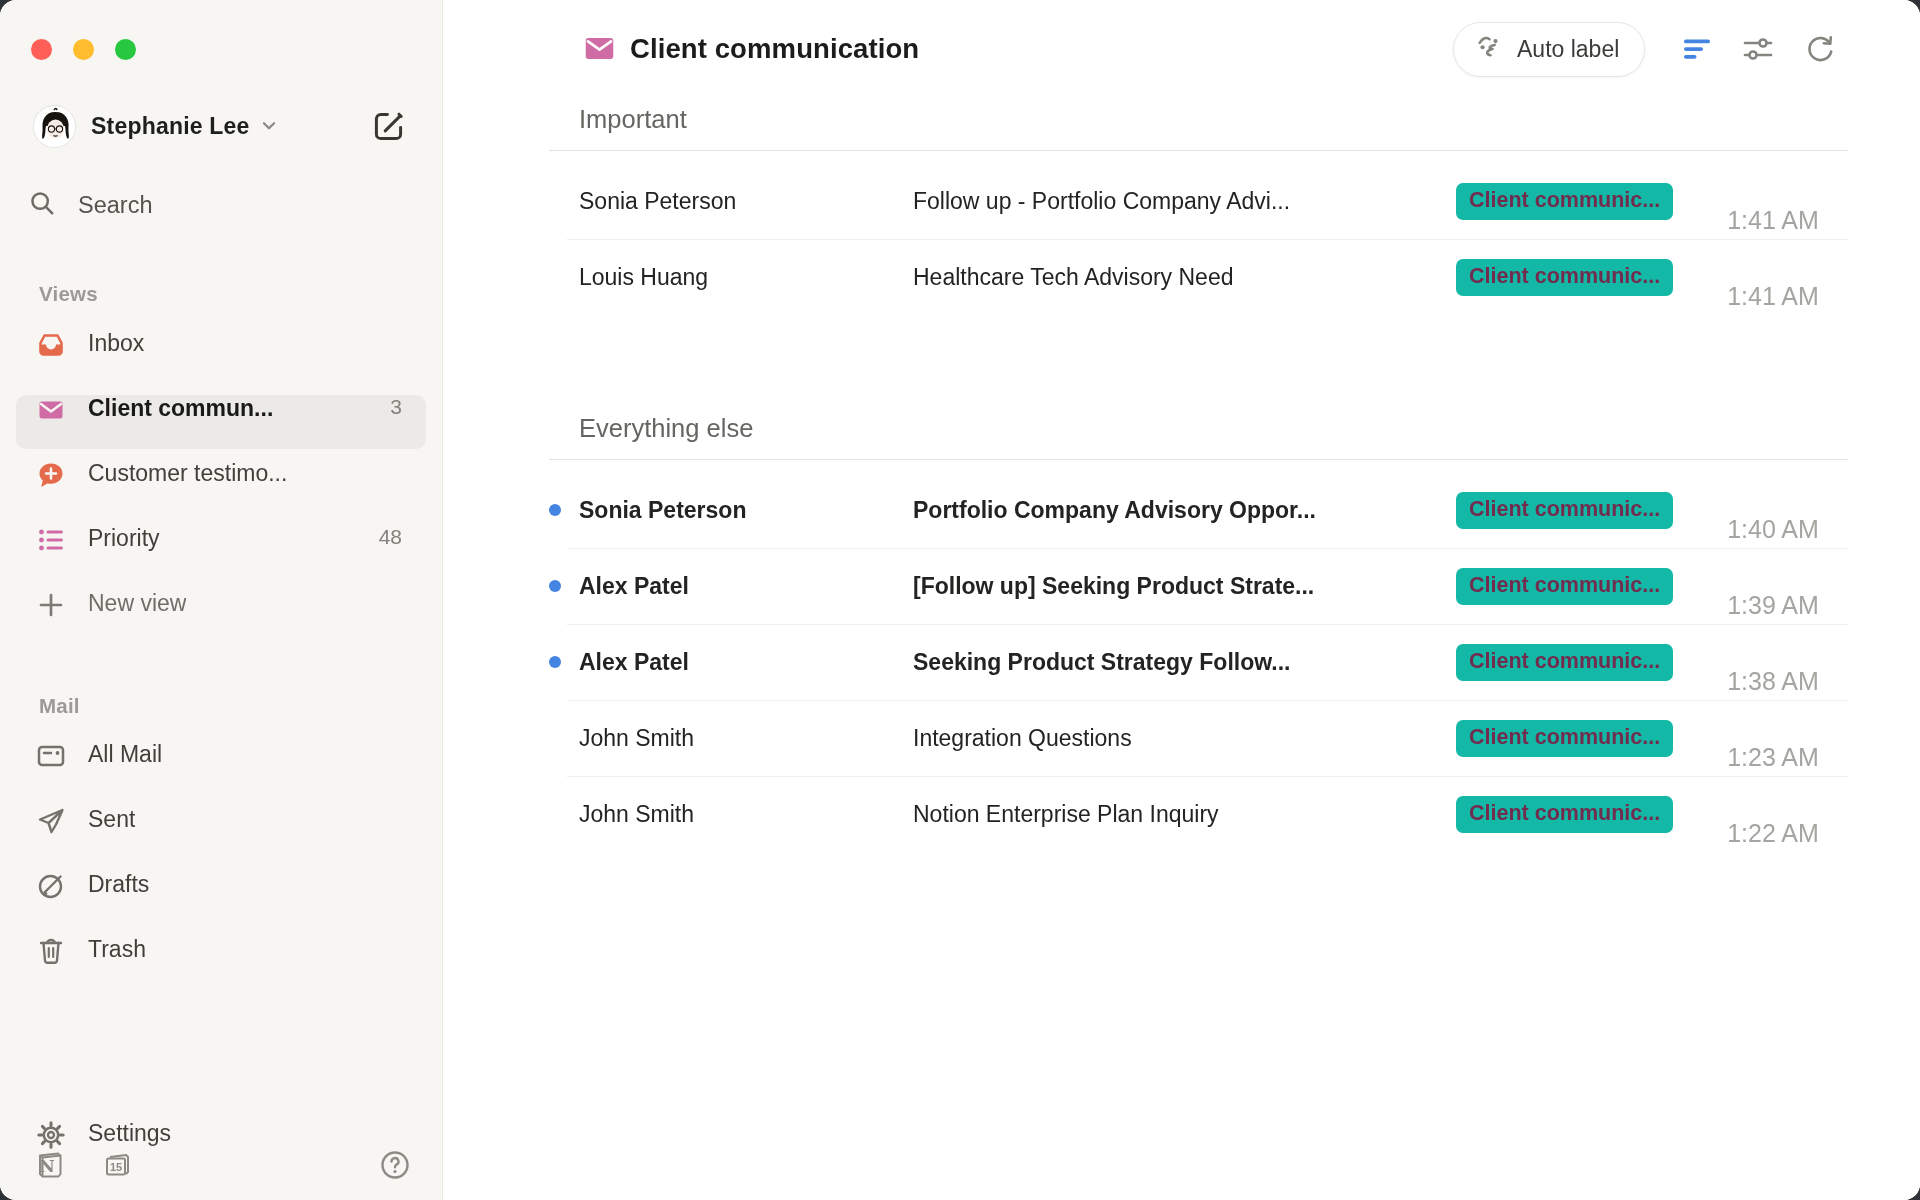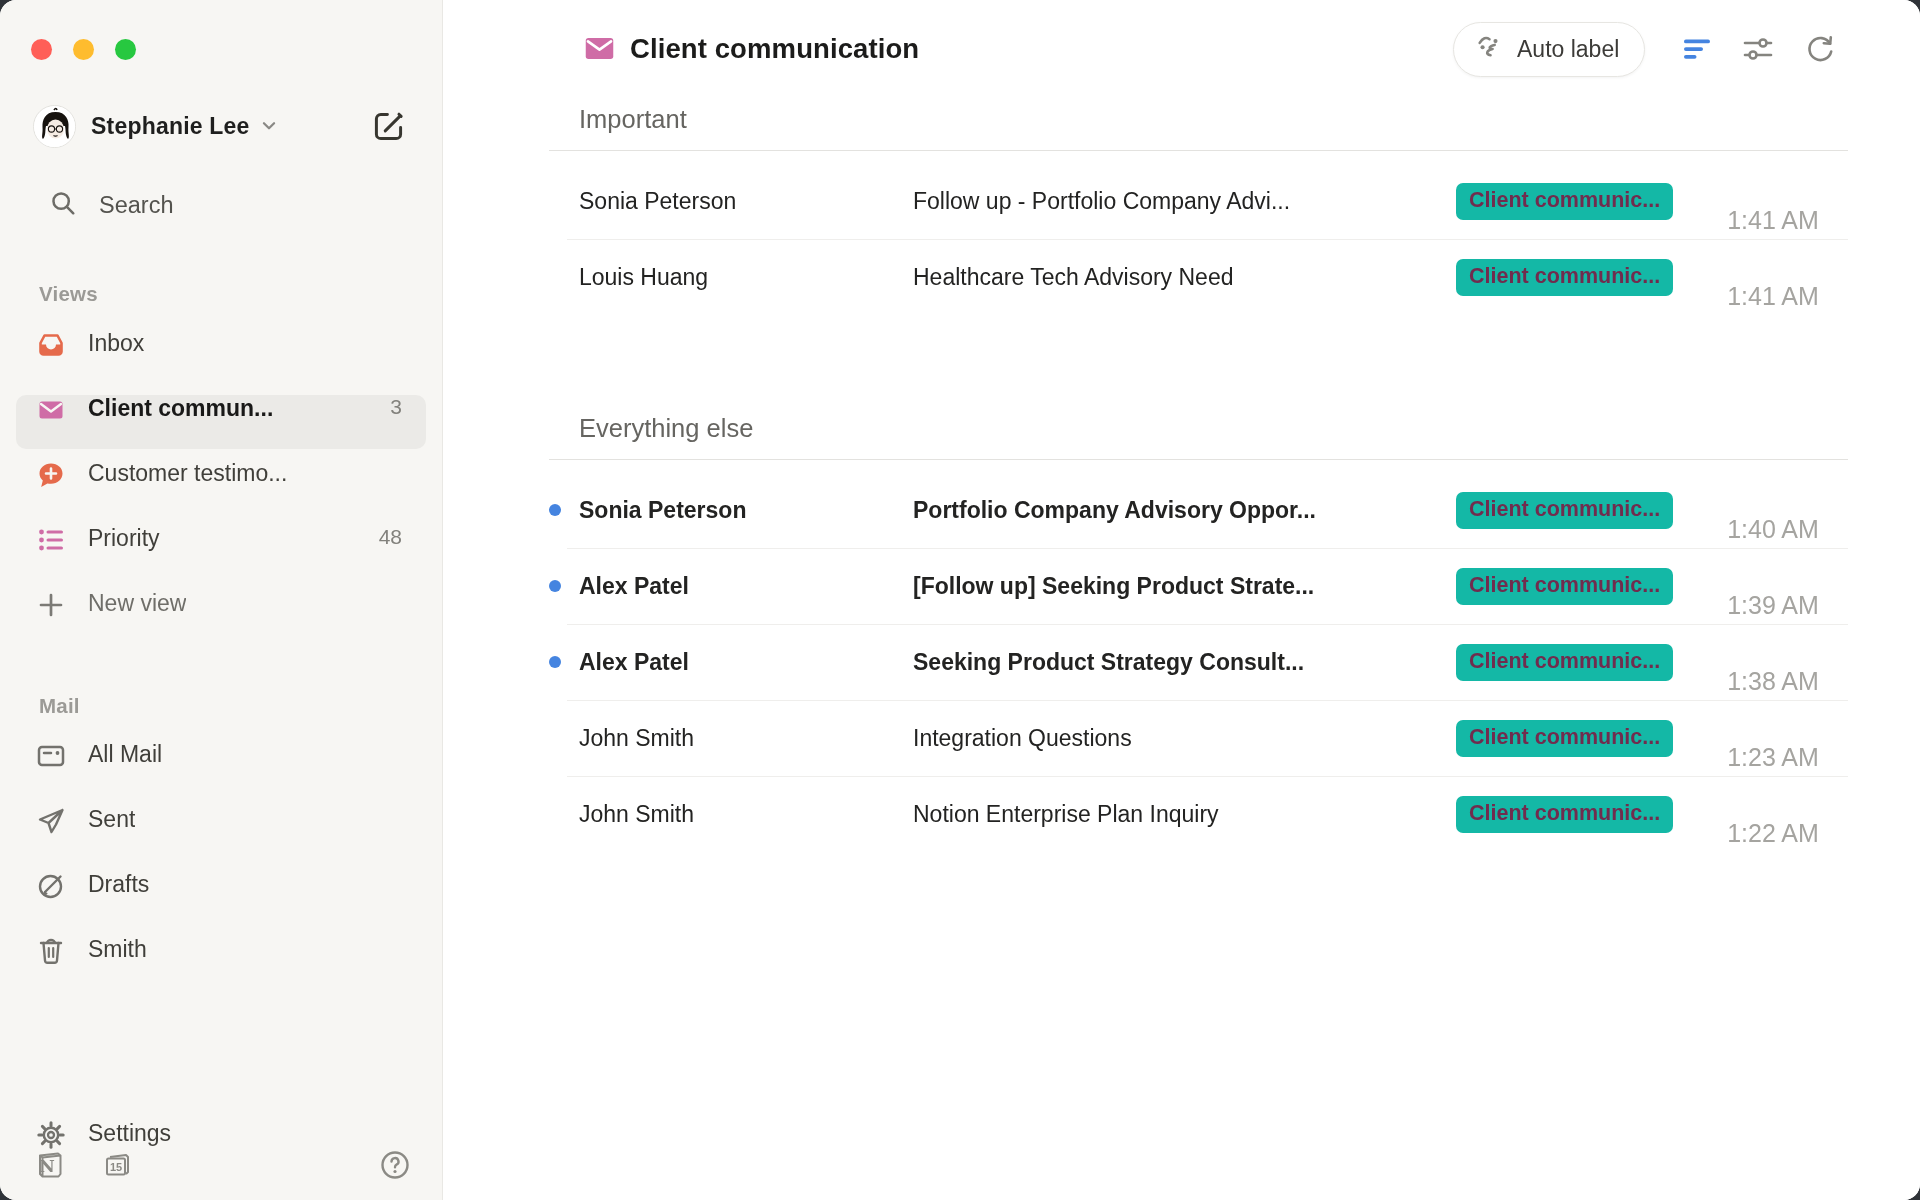--- a/index.html
+++ b/index.html
@@ -11,21 +11,21 @@
   .traffic { position:absolute; left:31px; top:39px; display:flex; gap:21px; }
   .traffic .dot { width:21px; height:21px; border-radius:50%; }
   .dot-red { background:#ff5f57; } .dot-yellow { background:#febc2e; } .dot-green { background:#27c840; }
 
   .user-row { position:absolute; left:33px; top:104px; right:26px; height:44px; display:flex; align-items:center; }
   .avatar { width:43px; height:43px; border-radius:50%; background:#ffffff; border:1px solid #e3e2de; overflow:hidden; flex:none; }
   .user-name { margin-left:15px; font-size:23px; font-weight:700; color:#1f1f1e; letter-spacing:.2px; }
   .user-chevron { margin-left:10px; color:#8a8985; display:flex; }
   .compose-btn { position:absolute; right:10px; top:4px; width:36px; height:36px; display:flex; align-items:center; justify-content:center; color:#37362f; cursor:pointer; }
 
-  .search-row { position:absolute; left:49px; top:186px; height:38px; display:flex; align-items:center; color:#52514d; cursor:pointer;justify-content:space-between; }
+  .search-row { position:absolute; left:28px; top:186px; height:38px; display:flex; align-items:center; color:#52514d; cursor:pointer;justify-content:space-between; }
   .search-row .label { margin-left:22px; font-size:23.5px; color:#54534e; }
 
   .section-label { position:absolute; left:39px; font-size:20.5px; font-weight:600; color:#9b9a96; letter-spacing:.2px; }
   .lbl-views { top:282px; } .lbl-mail { top:694px; }
 
   .nav-group { position:absolute; left:16px; right:16px; }
   .grp-views { top:330px; } .grp-mail { top:741px; }
   .nav-item { height:54px; margin-bottom:11px; border-radius:10px; display:flex; padding:0 24px 0 20px; cursor:pointer; }
   .nav-item .nicon { width:30px; height:30px; flex:none; display:flex; align-items:center; justify-content:center; }
   .nav-item .nlabel { margin-left:22px; font-size:23px; color:#403f3a; font-weight:500; white-space:nowrap; overflow:hidden; }
@@ -216,21 +216,21 @@
 
       <div class="nav-item">
         <span class="nicon">
           <svg width="30" height="30" viewBox="0 0 30 30">
             <path d="M5 7 H25" stroke="#73726d" stroke-width="2.4" stroke-linecap="round"></path>
             <path d="M11 7 a4 3 0 0 1 8 0" fill="none" stroke="#73726d" stroke-width="2.4"></path>
             <path d="M7.5 7 L9 24.5 a2.5 2.5 0 0 0 2.5 2.3 h7 a2.5 2.5 0 0 0 2.5 -2.3 L22.5 7" fill="none" stroke="#73726d" stroke-width="2.4" stroke-linecap="round"></path>
             <path d="M12.8 12 v9 M17.2 12 v9" stroke="#73726d" stroke-width="2.2" stroke-linecap="round"></path>
           </svg>
         </span>
-        <span class="nlabel">Smith</span>
+        <span class="nlabel">Trash</span>
       </div>
     </div>
 
     <div class="nav-group settings-row">
       <div class="nav-item">
         <span class="nicon">
           <svg width="30" height="30" viewBox="0 0 30 30">
             <g stroke="#73726d" stroke-width="3" stroke-linecap="round">
               <path d="M15 2.8 V6"></path>
                 <path d="M15 24 V27.2"></path>
@@ -363,21 +363,21 @@
             <span class="sender">Alex Patel</span>
             <span class="subject">[Follow up] Seeking Product Strate...</span>
             <span class="tagcol">
                 <span class="tag-pill">Client communic...</span>
               </span>
             <span class="timecol">1:39 AM</span>
           </div>
           <div class="erow unread">
             <span class="unread-dot"></span>
             <span class="sender">Alex Patel</span>
-            <span class="subject">Seeking Product Strategy Consult...</span>
+            <span class="subject">Seeking Product Strategy Follow...</span>
             <span class="tagcol">
                 <span class="tag-pill">Client communic...</span>
               </span>
             <span class="timecol">1:38 AM</span>
           </div>
           <div class="erow">
 
             <span class="sender">John Smith</span>
             <span class="subject">Integration Questions</span>
             <span class="tagcol">

